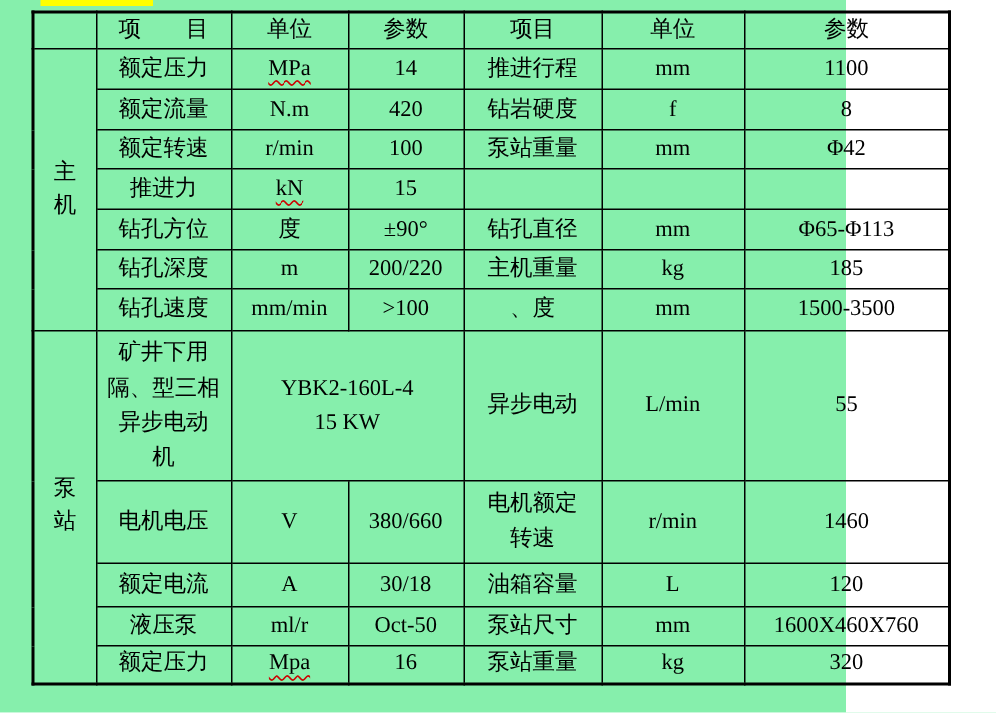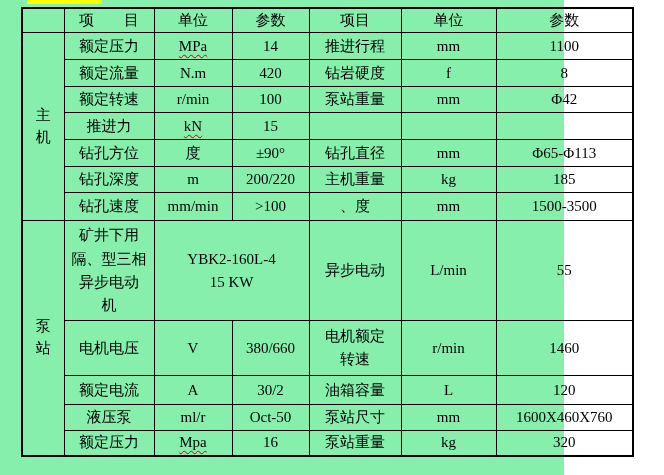--- a/index.html
+++ b/index.html
@@ -182,21 +182,21 @@
       <td>380/660</td>
       <td>电机额定
 转速</td>
       <td>r/min</td>
       <td>1460</td>
     </tr>
 
     <tr class="h29">
       <td>额定电流</td>
       <td>A</td>
-      <td>30/2</td>
+      <td>30/18</td>
       <td>油箱容量</td>
       <td>L</td>
       <td>120</td>
     </tr>
 
     <tr class="h26">
       <td>液压泵</td>
       <td>ml/r</td>
       <td>Oct-50</td>
       <td>泵站尺寸</td>

